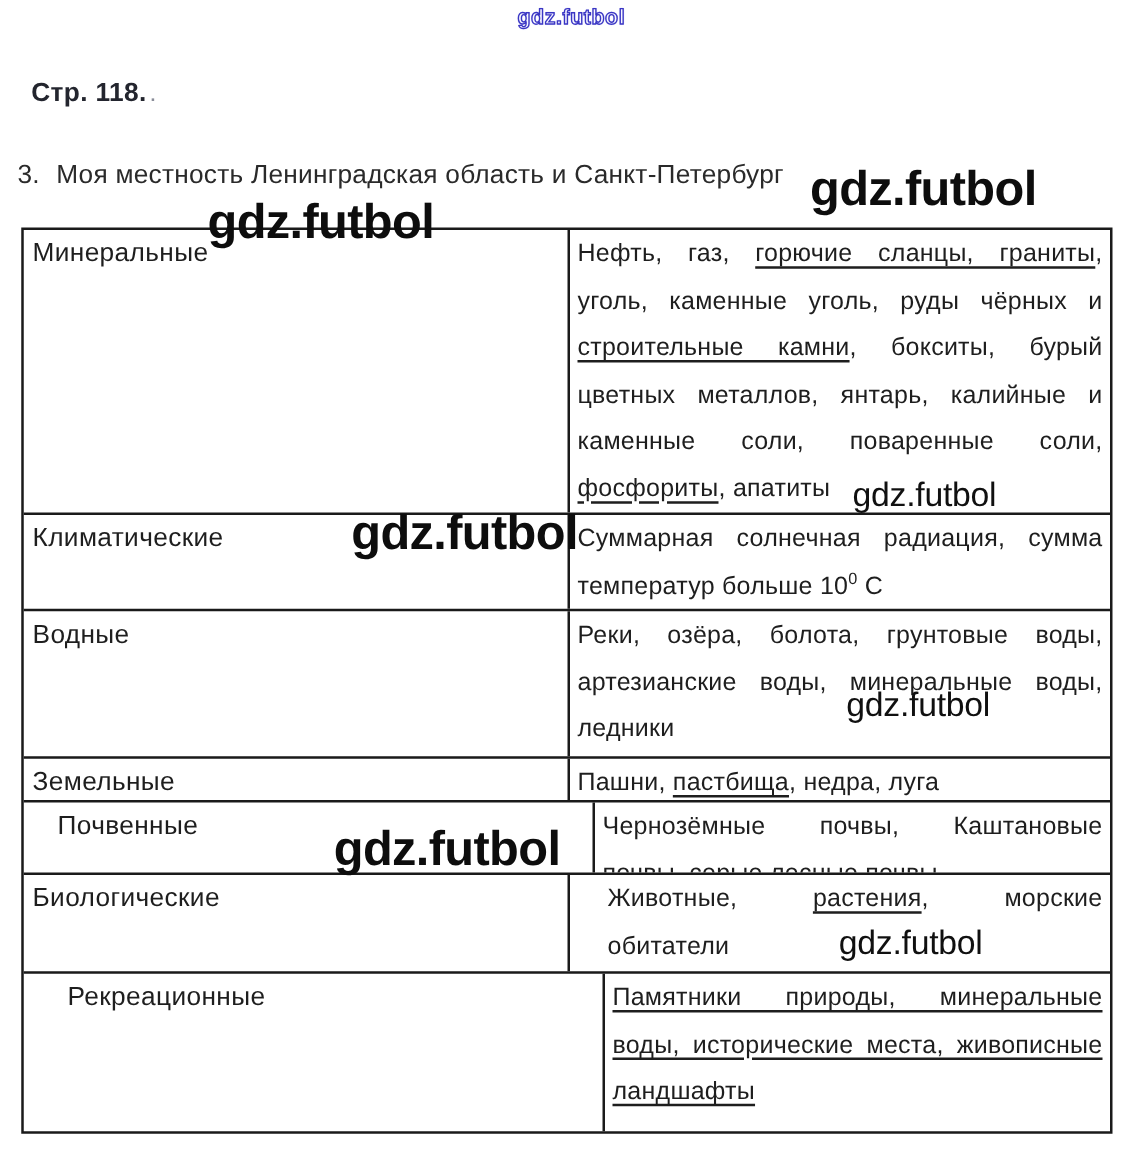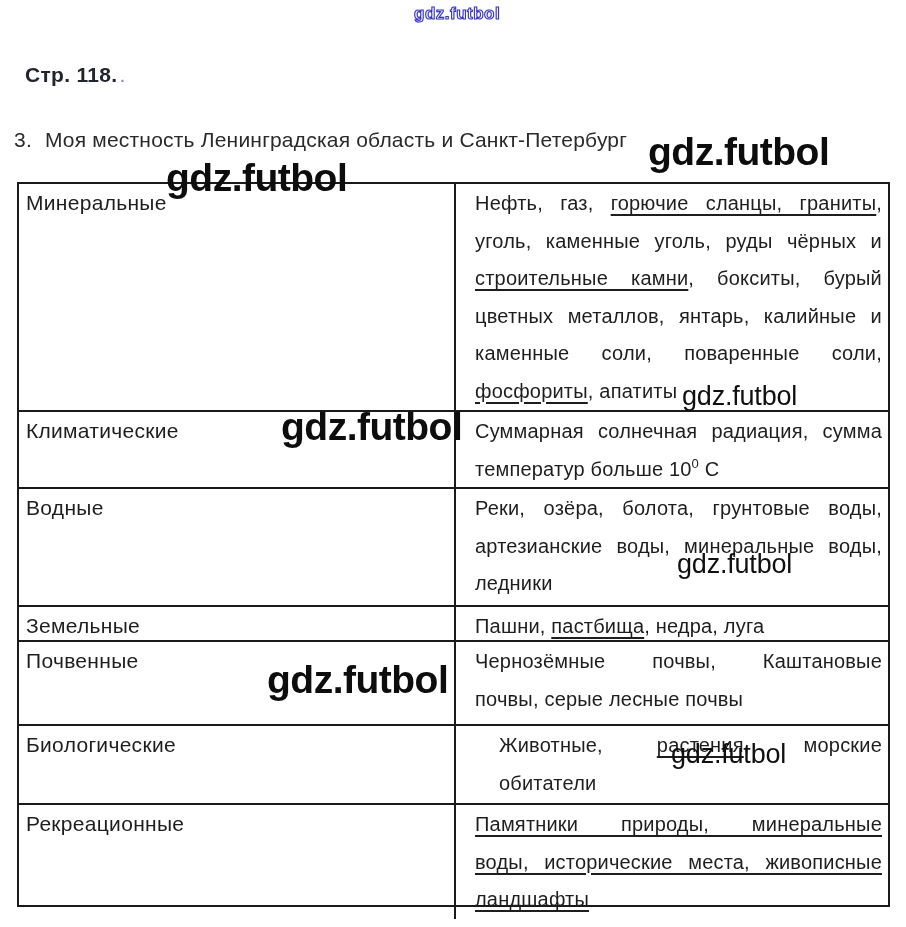--- a/index.html
+++ b/index.html
@@ -63,44 +63,43 @@
   .trow {
     display: flex;
     border-bottom: 2px solid #1a1a1a;
     box-sizing: border-box;
     flex: none;
   }
   .trow:nth-child(1) { height: 228px; }
   .trow:nth-child(2) { height: 77px; }
   .trow:nth-child(3) { height: 118px; justify-content: center; }
   .trow:nth-child(4) { height: 35px; }
-  .trow:nth-child(5) { height: 84px; }
+  .trow:nth-child(5) { height: 58px; padding-left: 20px; }
   .trow:nth-child(6) { height: 79px; gap: 24px; }
-  .trow:nth-child(7) { border-bottom: none; flex: 1; }
+  .trow:nth-child(7) { border-bottom: none; flex: 1; padding-left: 28px; }
 
   .tlabel {
     width: 437px; flex: none;
     box-sizing: border-box;
     border-right: 2px solid #1a1a1a;
     padding: 5px 8px 0 7px;
     font-size: 21px; line-height: 28px;
     color: #1e1e1e; letter-spacing: 0.3px;
   }
   .tvalue {
     flex: 1;
     box-sizing: border-box;
     padding: 1px 6px 0 6px;
     font-size: 20px; color: #1e1e1e;
     letter-spacing: 0.2px;
     overflow: hidden;
   }
   .tline {
     line-height: 37.5px;
     text-align: left;
-    margin-left: 13px;
   }
   .tline.just {
     text-align: justify;
     text-align-last: justify;
   }
   .u {
     text-decoration: underline;
     text-decoration-thickness: 2px;
     text-underline-offset: 4px;
   }

